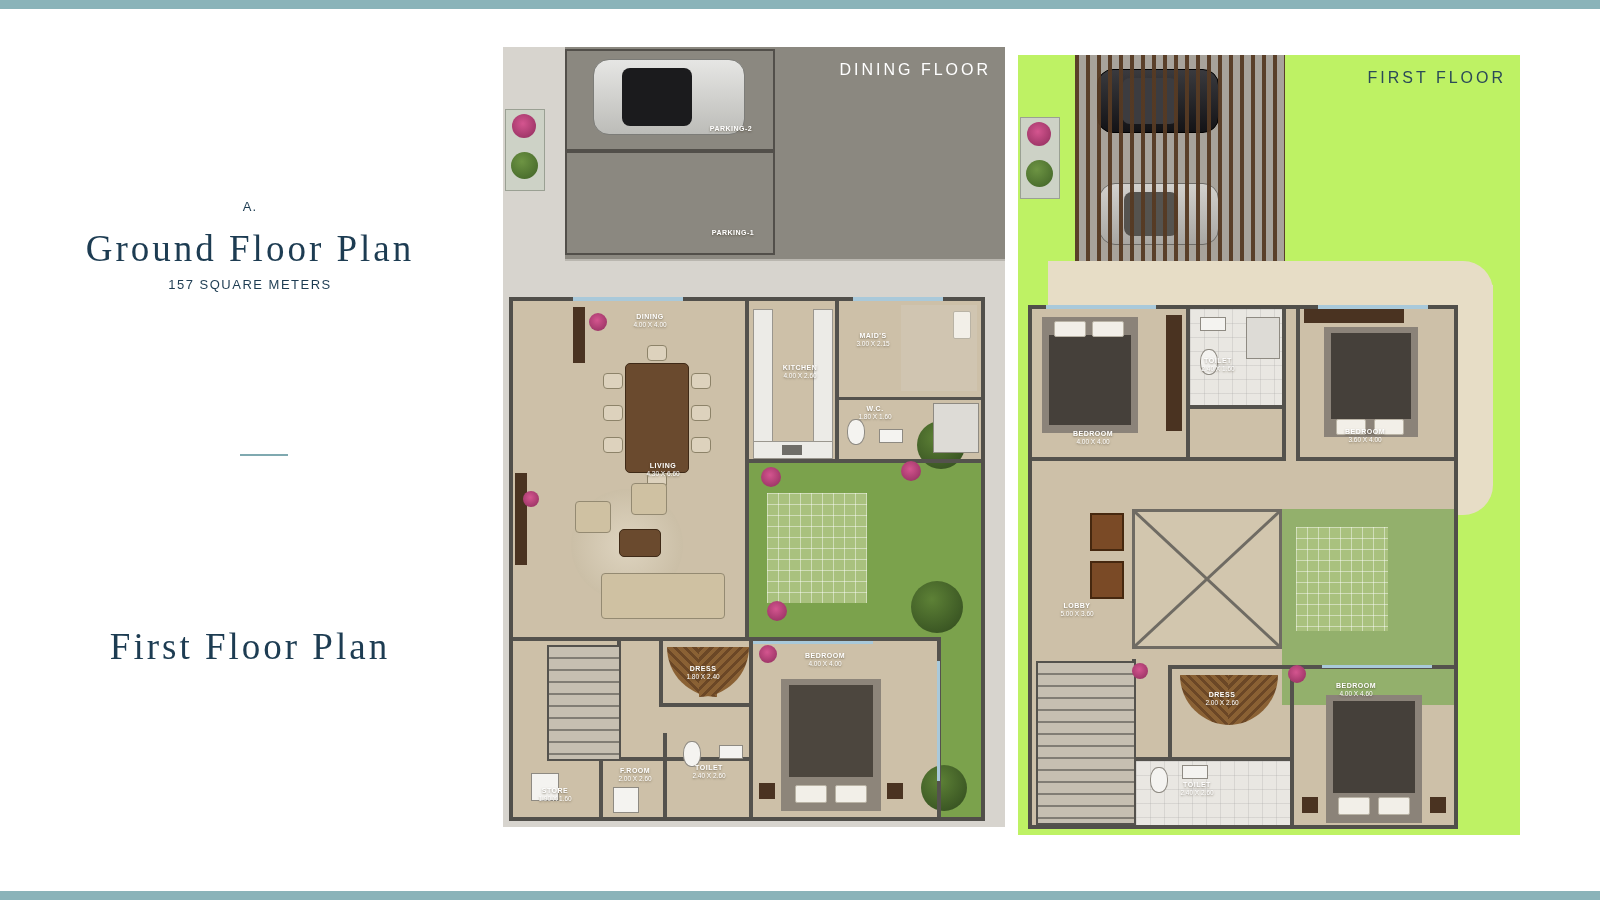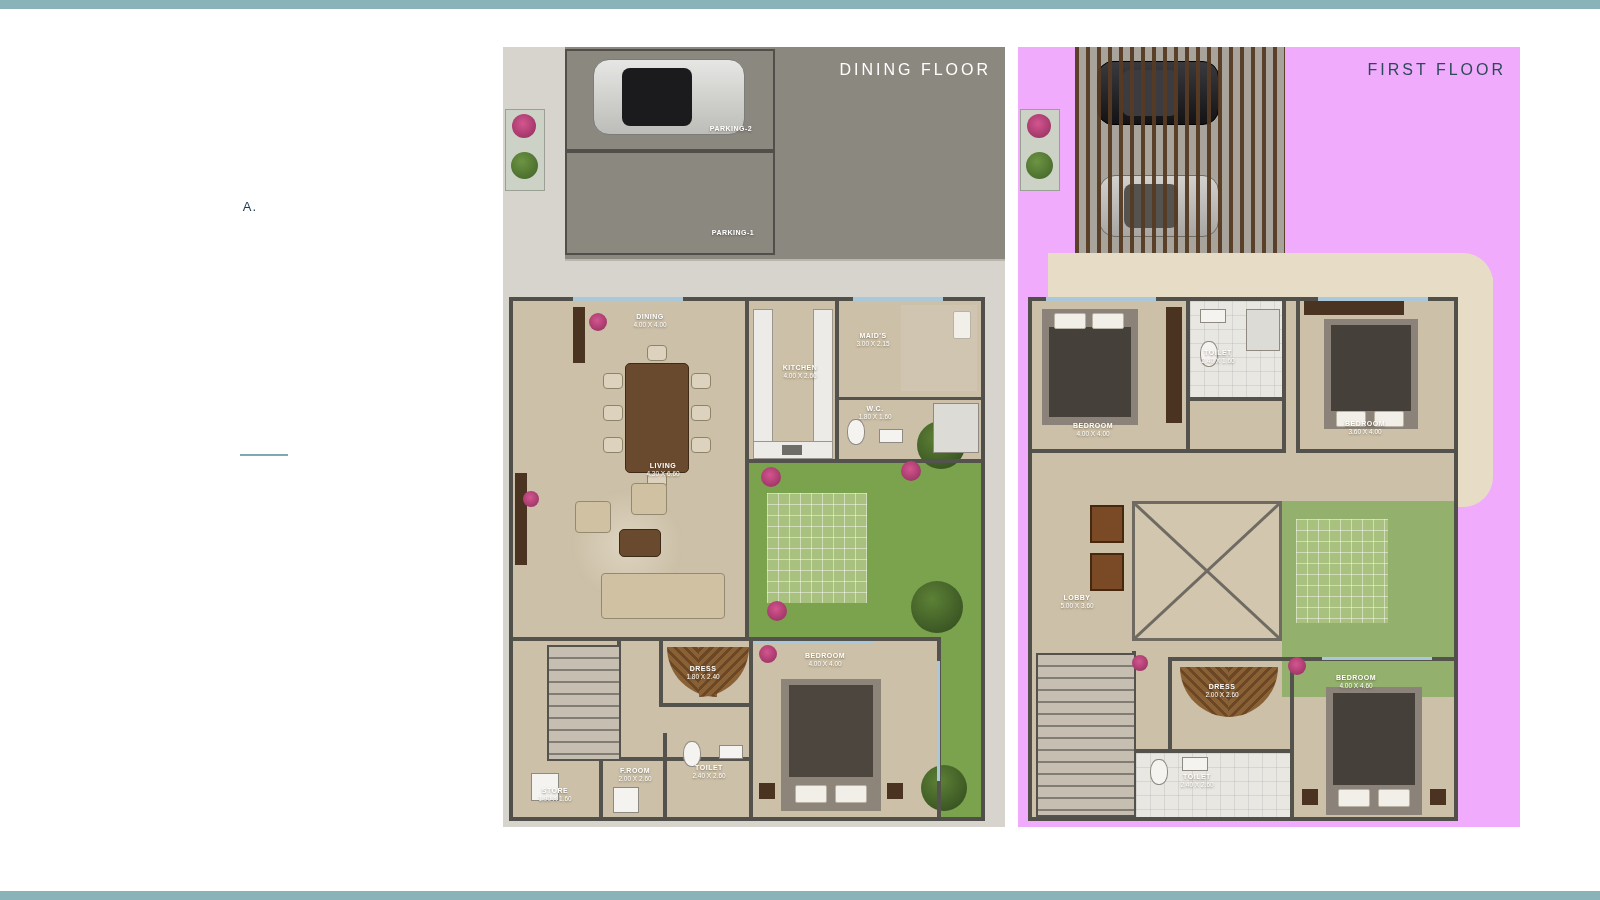--- a/index.html
+++ b/index.html
@@ -15,21 +15,21 @@
   .plan-title{position:absolute;left:0;width:100%;text-align:center;
               font-family:"Liberation Serif",serif;font-weight:400;
               font-size:37px;letter-spacing:3px;color:#1d3c52;}
   .plan-area{position:absolute;left:0;width:100%;text-align:center;
              font-size:13px;letter-spacing:1.5px;color:#1d3c52;}
   .divider{position:absolute;left:210px;top:407px;width:48px;height:2px;background:#7fa9b0;}
 
   
   .plan{position:absolute;top:47px;width:502px;height:780px;overflow:hidden;}
   .plan-ground{left:503px;background:#d7d4ce;}
-  .plan-first{left:1018px;background:#f0abfc;}
+  .plan-first{left:1018px;background:#bef264;margin-top:8px;}
   .plan-header{position:absolute;top:14px;right:14px;font-size:16px;letter-spacing:3px;}
   .hdr-white{color:#ffffff;}
   .hdr-navy{color:#2b4a58;}
 
   .wall{position:absolute;background:#54524d;}
   .win{position:absolute;background:#a9c9da;}
   .rlabel{position:absolute;transform:translate(-50%,-50%);color:#fff;text-align:center;
           line-height:1.35;white-space:nowrap;text-shadow:0 1px 2px rgba(60,50,30,.55);}
   .rname{font-size:7px;font-weight:bold;letter-spacing:.5px;display:block;}
   .rdims{font-size:6.5px;display:block;}
@@ -87,21 +87,24 @@
 </style>
 </head>
 <body>
 
 <div class="page">
   <div class="accent-bar accent-top"></div>
   <div class="accent-bar accent-bottom"></div>
 
   <div class="left-panel">
     <div class="sec-letter">A.</div>
+    <div class="plan-title" style="top:180px;">Ground Floor Plan</div>
+    <div class="plan-area" style="top:230px;">157 SQUARE METERS</div>
     <div class="divider"></div>
+    <div class="plan-title" style="top:578px;">First Floor Plan</div>
   </div>
 
   <div class="plan plan-ground">
     <div class="driveway">
       <div class="stall" style="left:0;top:2px;width:206px;height:98px;"></div>
       <div class="stall" style="left:0;top:104px;width:206px;height:100px;"></div>
       <div class="car car-silver" style="left:28px;top:12px;width:150px;height:74px;">
         <div class="car-glass" style="left:28px;top:8px;width:70px;height:58px;"></div>
       </div>
     </div>

